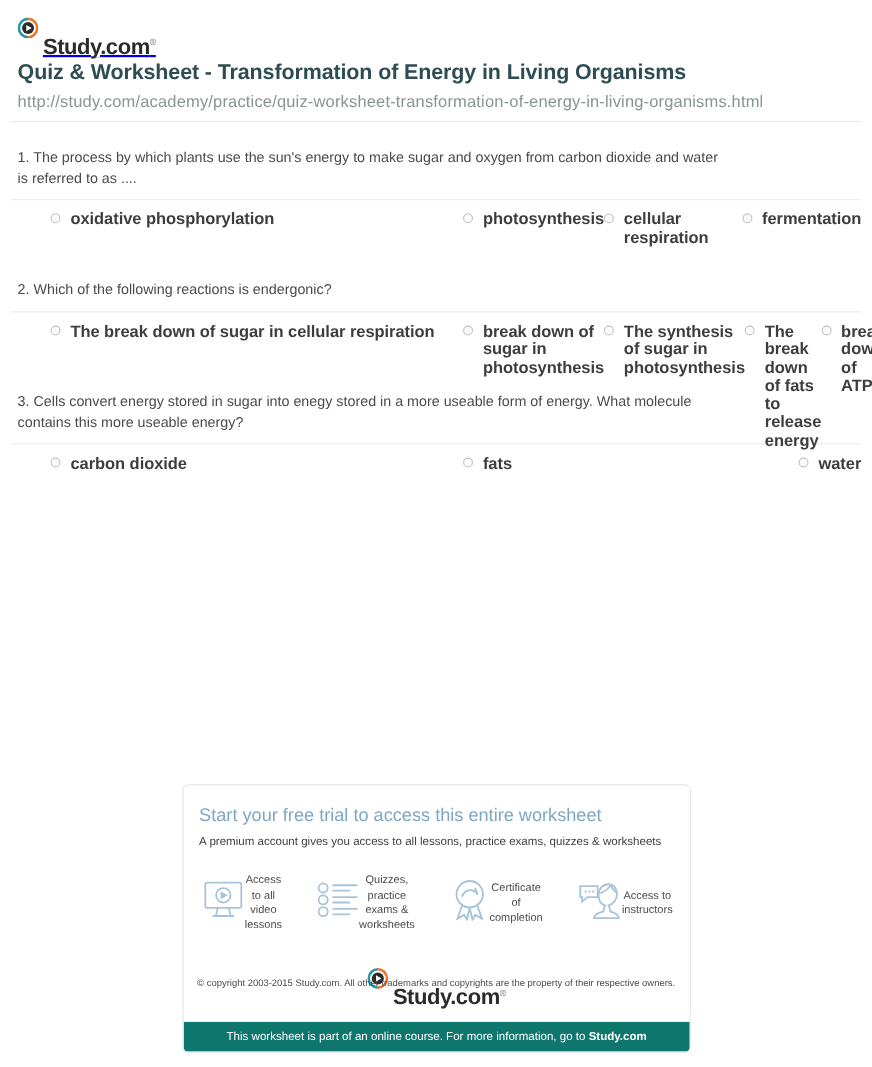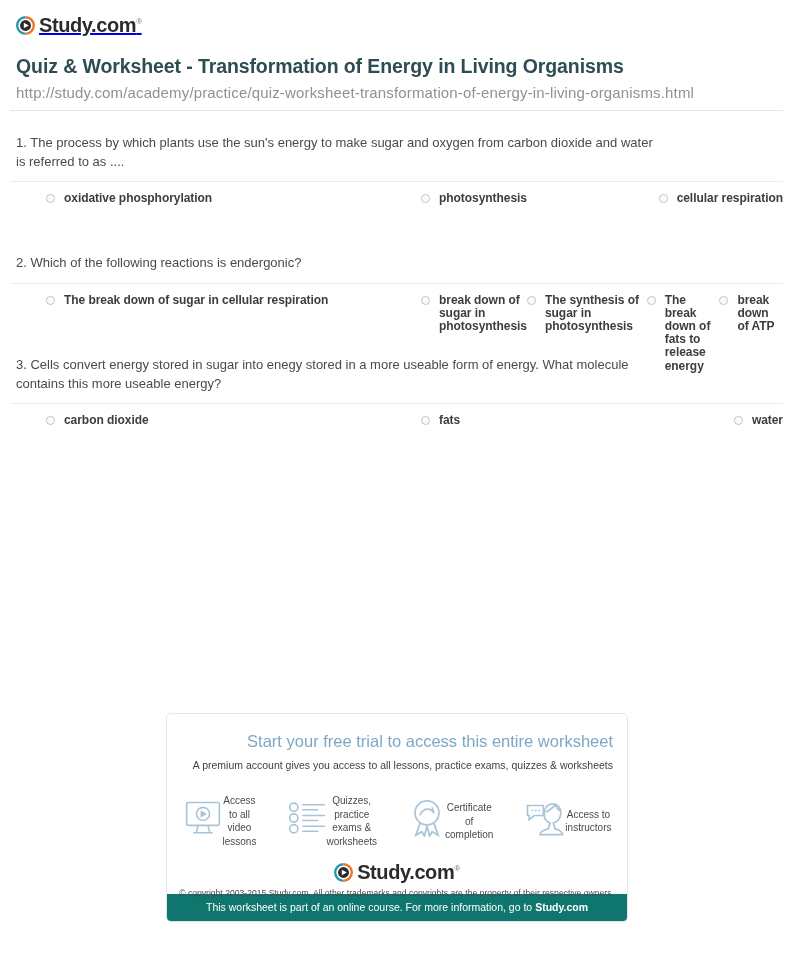--- a/index.html
+++ b/index.html
@@ -23,20 +23,21 @@
   }
   .logo { display: flex; align-items: center; }
   .logo-mark { width: 19px; height: 19px; display: block; }
   .logo-word {
     font-size: 20px;
     font-weight: bold;
     letter-spacing: -0.4px;
     color: #2b2b2b;
     margin-left: 4px;
     line-height: 1;
+    margin-top: 35px;
   }
   .logo-tm {
     font-size: 8px;
     color: #777;
     vertical-align: super;
     font-weight: normal;
   }
 
   
   .title-block { padding: 14px 16px 0 16px; }
@@ -95,21 +96,21 @@
     height: 9px;
     border-radius: 50%;
     border: 1px solid #b6b6b6;
     background: #fafafa;
     flex: 0 0 auto;
     margin-top: 2px;
     box-shadow: inset 0 0 0 1px #ffffff;
     opacity: 0.85;
   }
   .option-label {
-    font-size: 12px;
+    font-size: 15px;
     font-weight: bold;
     color: #3d3d3d;
     line-height: 1.1;
     letter-spacing: -0.05px;
   }
 
   
   .promo-wrap {
     position: absolute;
     left: 166px;
@@ -117,21 +118,21 @@
     width: 462px;
   }
   .promo-card {
     border: 1px solid #e3e7ea;
     border-radius: 5px;
     background: #ffffff;
     overflow: hidden;
     box-shadow: 0 1px 2px rgba(0,0,0,0.03);
   }
   .promo-head {
-    text-align: right;
+    text-align: left;
     padding: 18px 14px 0 14px;
   }
   .promo-title {
     font-size: 16.5px;
     color: #7da7c4;
     line-height: 1.2;
     font-weight: normal;
   }
   .promo-sub {
     font-size: 10.5px;
@@ -223,20 +224,24 @@
         <span class="radio"></span>
         <span class="option-label">oxidative phosphorylation</span>
       </div>
       <div class="option">
         <span class="radio"></span>
         <span class="option-label">photosynthesis</span>
       </div>
       <div class="option">
         <span class="radio"></span>
         <span class="option-label">cellular respiration</span>
+      </div>
+      <div class="option">
+        <span class="radio"></span>
+        <span class="option-label">fermentation</span>
       </div>
       <div></div>
     </div>
   </div>
 
   <div class="question-block">
     <div class="question-text">2. Which of the following reactions is endergonic?</div>
     <div class="q-rule"></div>
     <div class="options">
       <div class="option">

